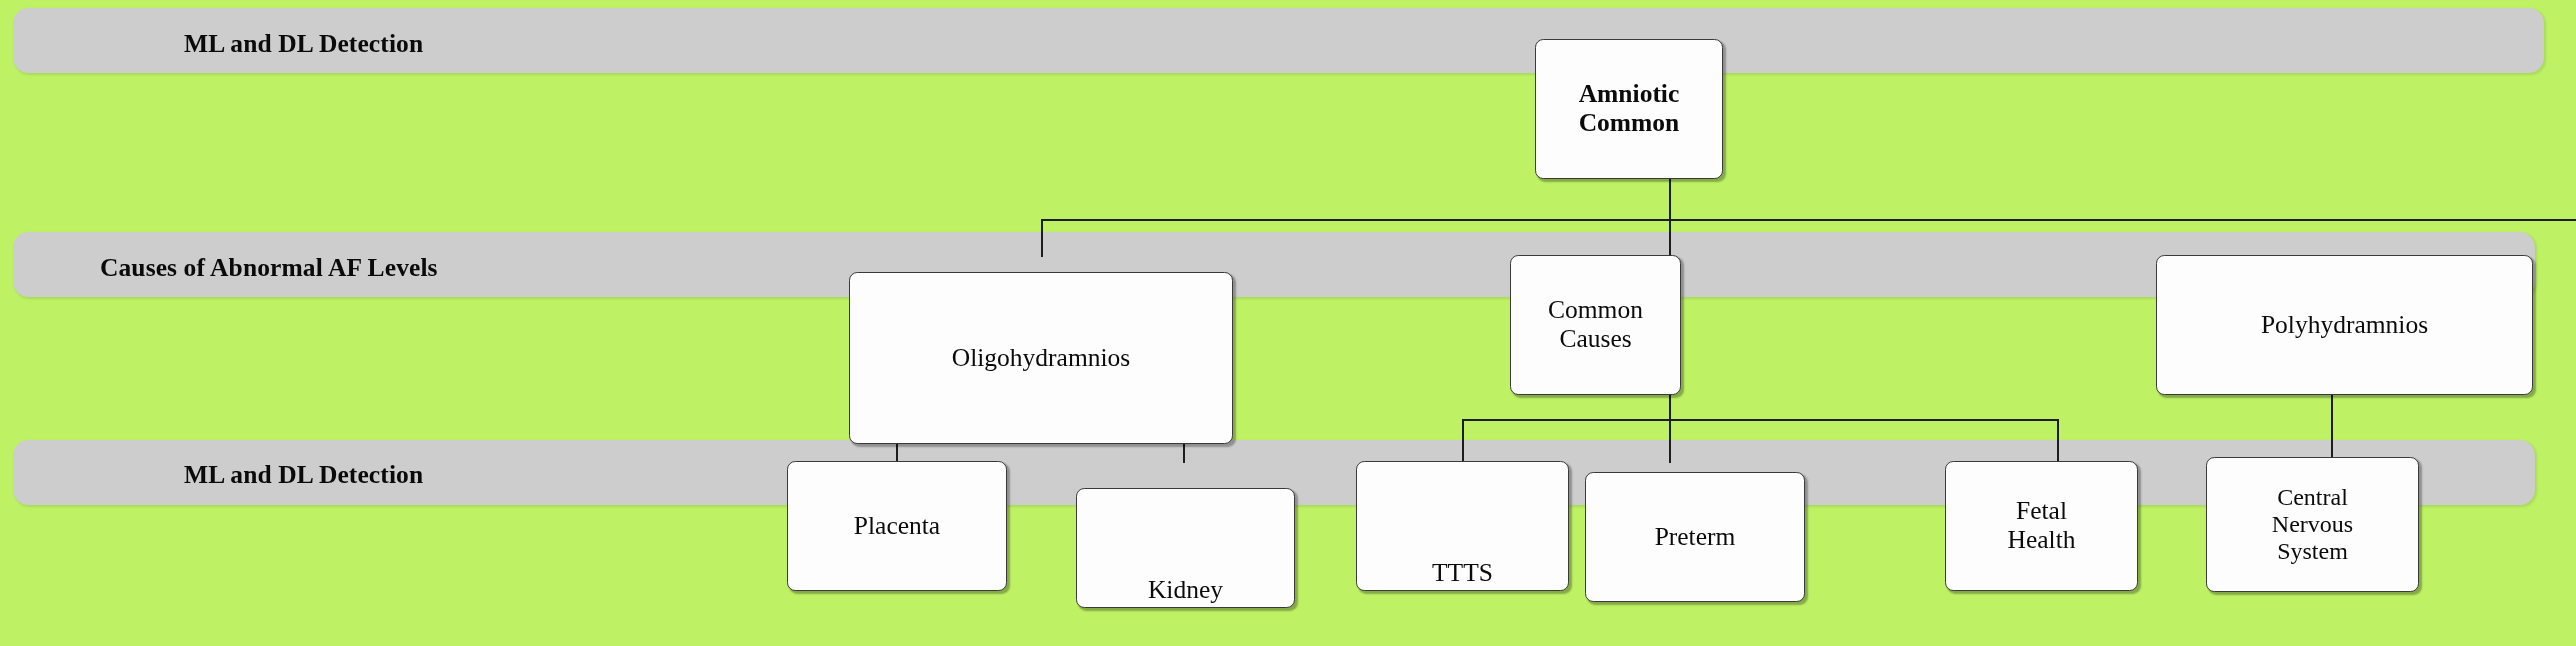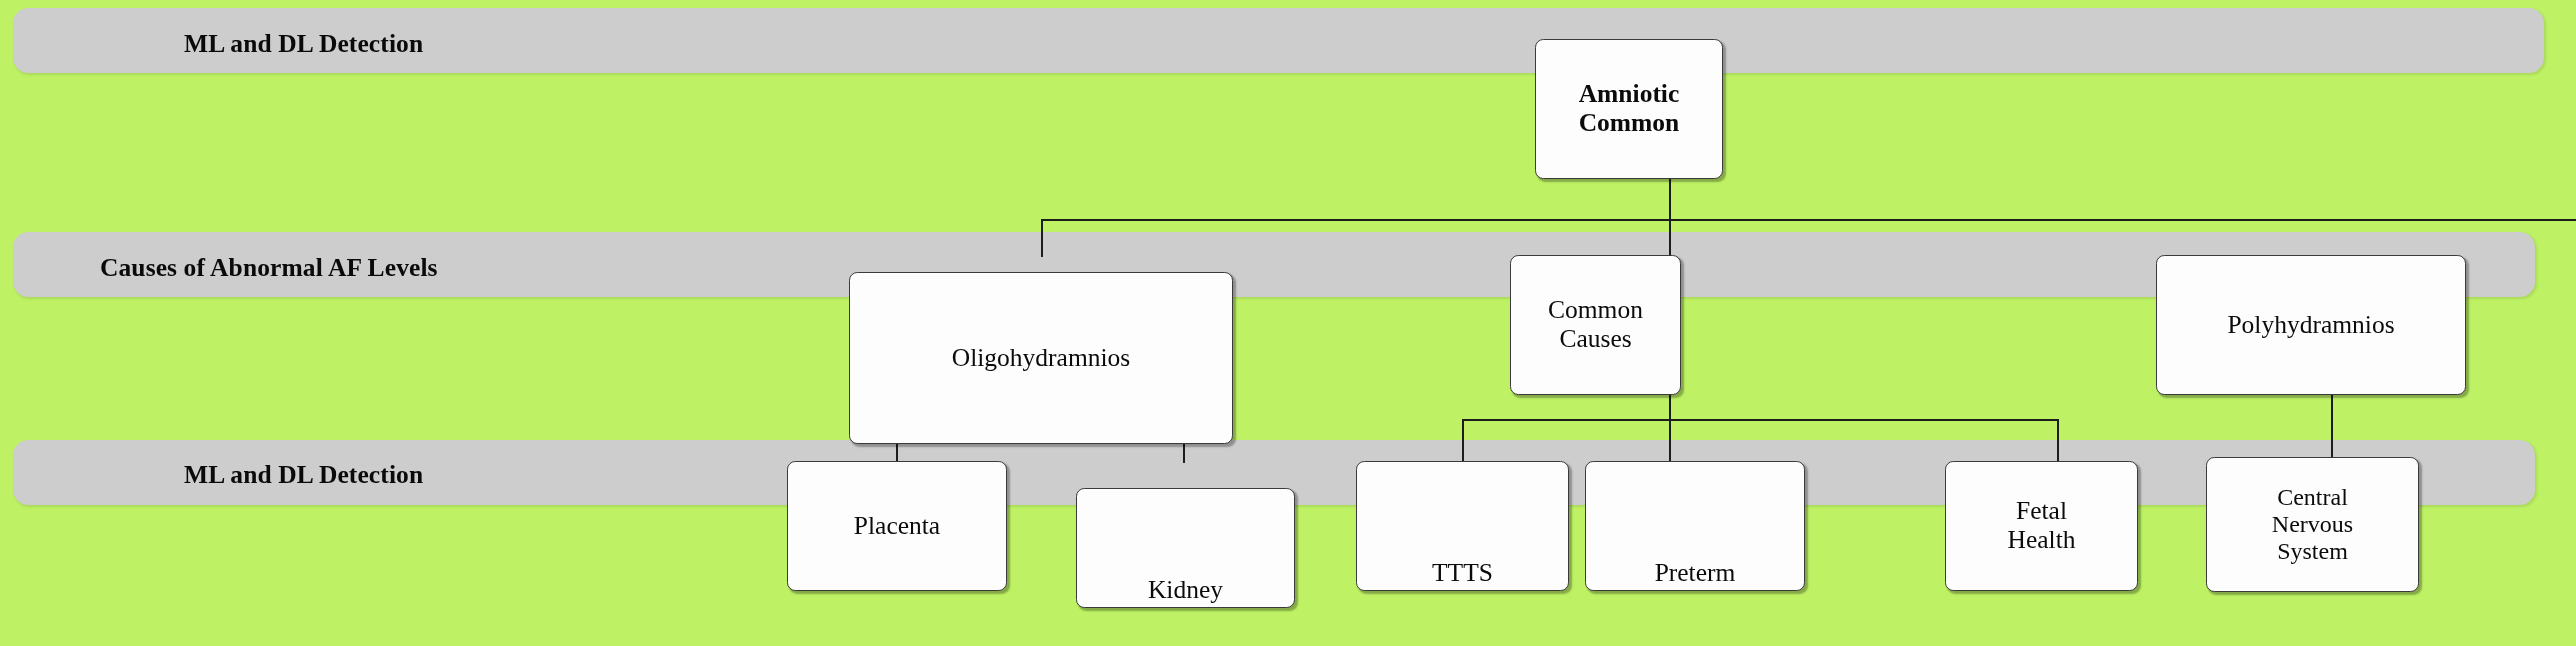--- a/index.html
+++ b/index.html
@@ -108,37 +108,37 @@
   </div>
 
   <div class="node" style="left:849px; top:272px; width:384px; height:172px;">
     <span class="txt">Oligohydramnios</span>
   </div>
 
   <div class="node" style="left:1510px; top:255px; width:171px; height:140px;">
     <span class="txt"><span>Common</span><br><span>Causes</span></span>
   </div>
 
-  <div class="node" style="left:2156px; top:255px; width:310px; height:140px;">
+  <div class="node" style="left:2156px; top:255px; width:377px; height:140px;">
     <span class="txt">Polyhydramnios</span>
   </div>
 
   <div class="node" style="left:787px; top:461px; width:220px; height:130px;">
     <span class="txt">Placenta</span>
   </div>
 
   <div class="node" style="left:1076px; top:488px; width:219px; height:120px;align-items:flex-end;">
     <span class="txt">Kidney</span>
   </div>
 
   <div class="node" style="left:1356px; top:461px; width:213px; height:130px;align-items:flex-end;">
     <span class="txt">TTTS</span>
   </div>
 
-  <div class="node" style="left:1585px; top:461px; width:220px; height:130px;align-items:flex-end;">
+  <div class="node" style="left:1585px; top:472px; width:220px; height:130px;">
     <span class="txt">Preterm</span>
   </div>
 
   <div class="node" style="left:1945px; top:461px; width:193px; height:130px;">
     <span class="txt"><span>Fetal</span><br><span>Health</span></span>
   </div>
 
   <div class="node" style="left:2206px; top:457px; width:213px; height:135px; font-size:24px;">
     <span class="txt"><span>Central</span><br><span>Nervous</span><br><span>System</span></span>
   </div>

